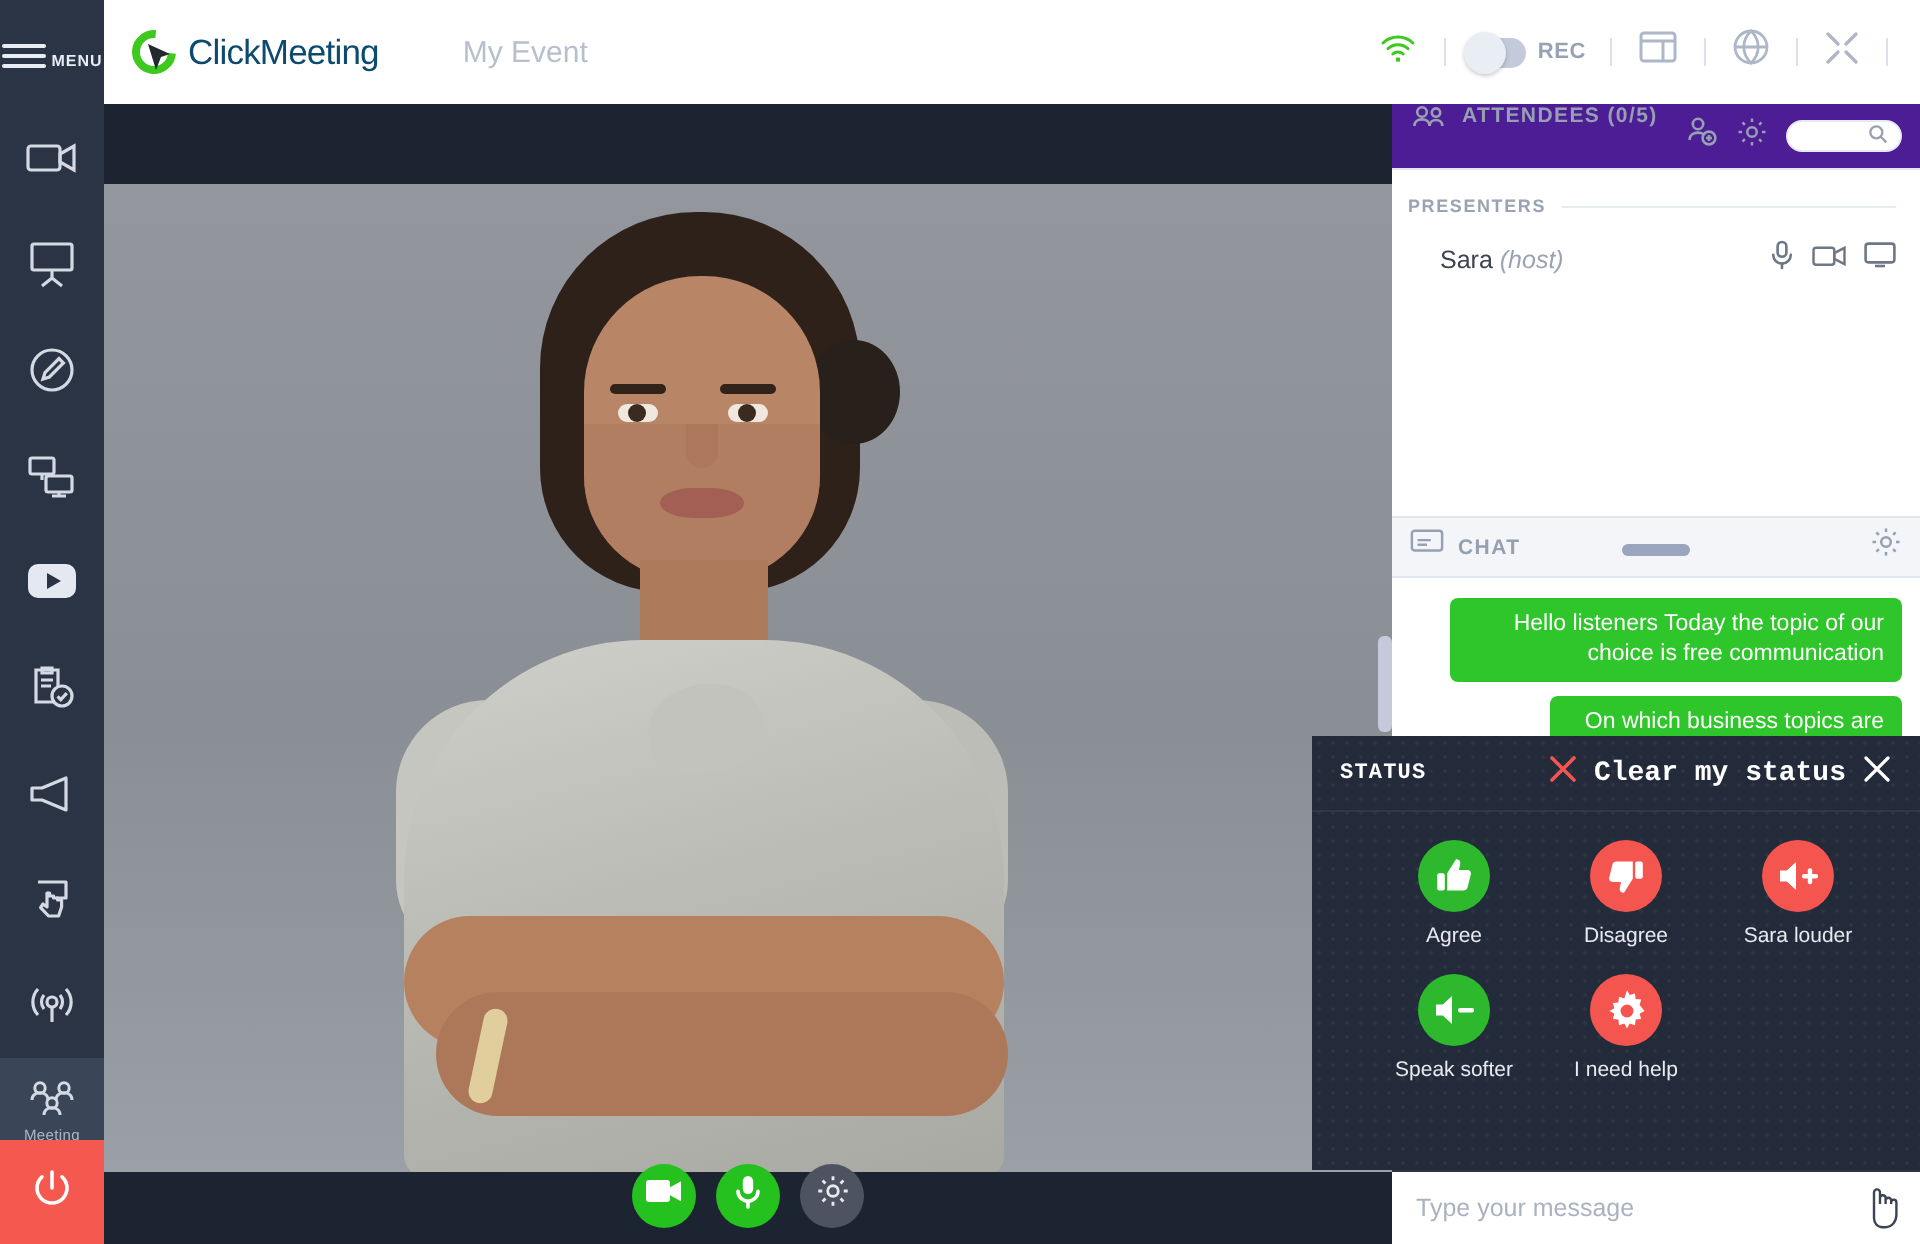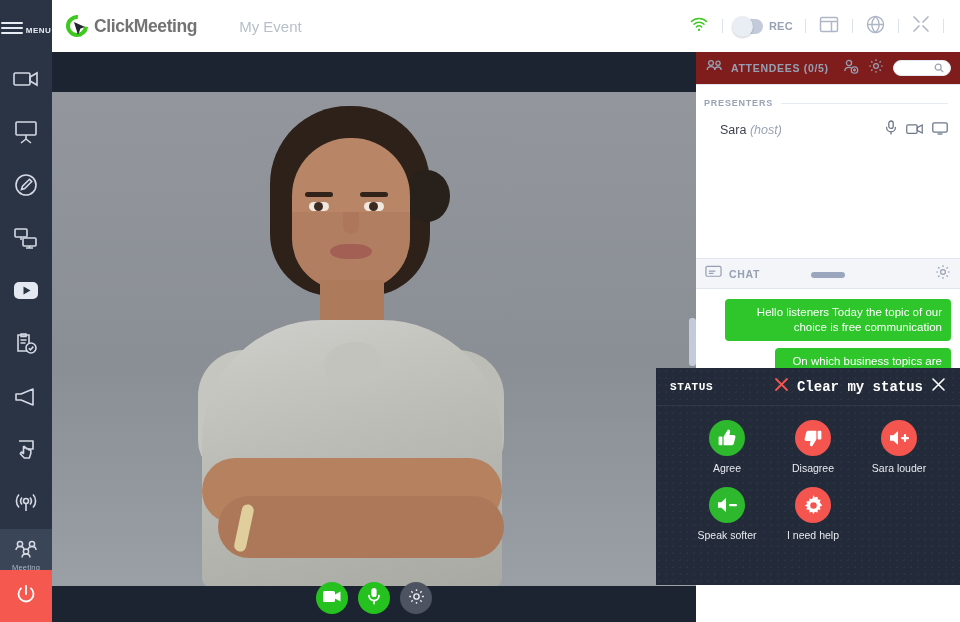--- a/index.html
+++ b/index.html
@@ -42,21 +42,21 @@
     position:absolute; left:52px; top:0; width:908px; height:52px;
     background:#ffffff; display:flex; align-items:center; z-index: 30;
   }
   .logo-wrap { display:flex; align-items:center; gap:6px; margin-left:14px; }
   .logo-mark { position:relative; width:22px; height:22px; }
   .logo-ring {
     width:22px;height:22px;border-radius:50%;
     border:4px solid #3ec91e; border-right-color:transparent; transform:rotate(-40deg);
   }
   .logo-cursor { position:absolute; left:8px; top:7px; }
-  .logo-text { font-size:17.5px; font-weight:700; color:#737373; letter-spacing:-.4px; }
+  .logo-text { font-size:17.5px; font-weight:400; color:#0c4a6e; letter-spacing:-.4px; }
   .event-title { margin-left:42px; font-size:15px; color:#b6bfcb; }
   .topbar-right { margin-left:auto; display:flex; align-items:center; gap:0; padding-right:16px; }
   .tb-ico { display:flex; align-items:center; justify-content:center; padding:0 13px; cursor:pointer; color:#aeb7c8; }
   .tb-sep { width:1px; height:14px; background:#dde2ea; }
   .rec-group { display:flex; align-items:center; gap:6px; padding:0 12px; cursor:pointer; }
   .toggle {
     width:28px; height:15px; border-radius:8px; background:#c3cada; position:relative;
   }
   .toggle .knob {
     position:absolute; left:-3px; top:-3px; width:21px; height:21px; border-radius:50%;
@@ -119,22 +119,22 @@
             align-items:center; justify-content:center; cursor:pointer; }
   .vc-green { background:#25c11f; }
   .vc-gray  { background:#4d5360; }
 
   
   .rightpanel {
     position:absolute; left:696px; top:52px; width:264px; height:570px;
     background:#ffffff; z-index:20;
   }
   .panel-head {
-    height:33px; display:flex; align-items:center; padding:0 9px;
-    background:#7f1d1d; border-bottom:1px solid #e2e7ef; position:relative;
+    height:33px; display:flex; padding:0 9px;
+    background:#4c1d95; border-bottom:1px solid #e2e7ef; position:relative;
   }
   .panel-title { font-size:10.5px; font-weight:700; color:#97a0b2; letter-spacing:.7px; margin-left:7px; }
   .panel-head-icons { margin-left:auto; display:flex; align-items:center; gap:9px; }
   .search-pill {
     width:58px; height:16px; border-radius:9px; background:#fff; border:1px solid #e5e9f1;
     display:flex; align-items:center; justify-content:flex-end; padding-right:6px; cursor:text;
   }
   .attendees-body { height:173px; background:#fff; padding:13px 12px 0 8px; }
   .group-row { display:flex; align-items:center; gap:8px; }
   .group-label { font-size:9px; font-weight:700; color:#9aa3b4; letter-spacing:.8px; }
@@ -536,20 +536,28 @@
           </svg>
         </span>
       </div>
     </div>
 
     <div class="chat-body">
       <div class="bubble b1">Hello listeners Today the topic of our choice is free communication</div>
       <div class="bubble b2">On which business topics are raised</div>
     </div>
 
+    <div class="msg-input">
+      <input type="text" placeholder="Type your message" style="">
+      <span class="cursor-hand">
+        <svg width="18" height="24" viewBox="0 0 18 24" fill="none" stroke="#3d4454" stroke-width="1.2">
+          <path d="M5 10V4.2a1.5 1.5 0 013 0V10V7a1.4 1.4 0 012.8 0v3V8.3a1.4 1.4 0 012.8 0V10v-.8a1.3 1.3 0 012.6 0v6.2c0 3.4-2.2 6.2-5.6 6.2H9.4C6.6 21.6 5 19.5 5 17z" fill="#ffffff"></path>
+        </svg>
+      </span>
+    </div>
   </div>
 
   <div class="status-panel">
     <div class="status-head">
       <span class="status-title">STATUS</span>
       <div class="status-actions">
         <span>
           <svg width="15" height="15" viewBox="0 0 15 15" stroke="#f4564f" stroke-width="1.8" stroke-linecap="round">
             <path d="M2 2l11 11M13 2L2 13"></path>
           </svg>

